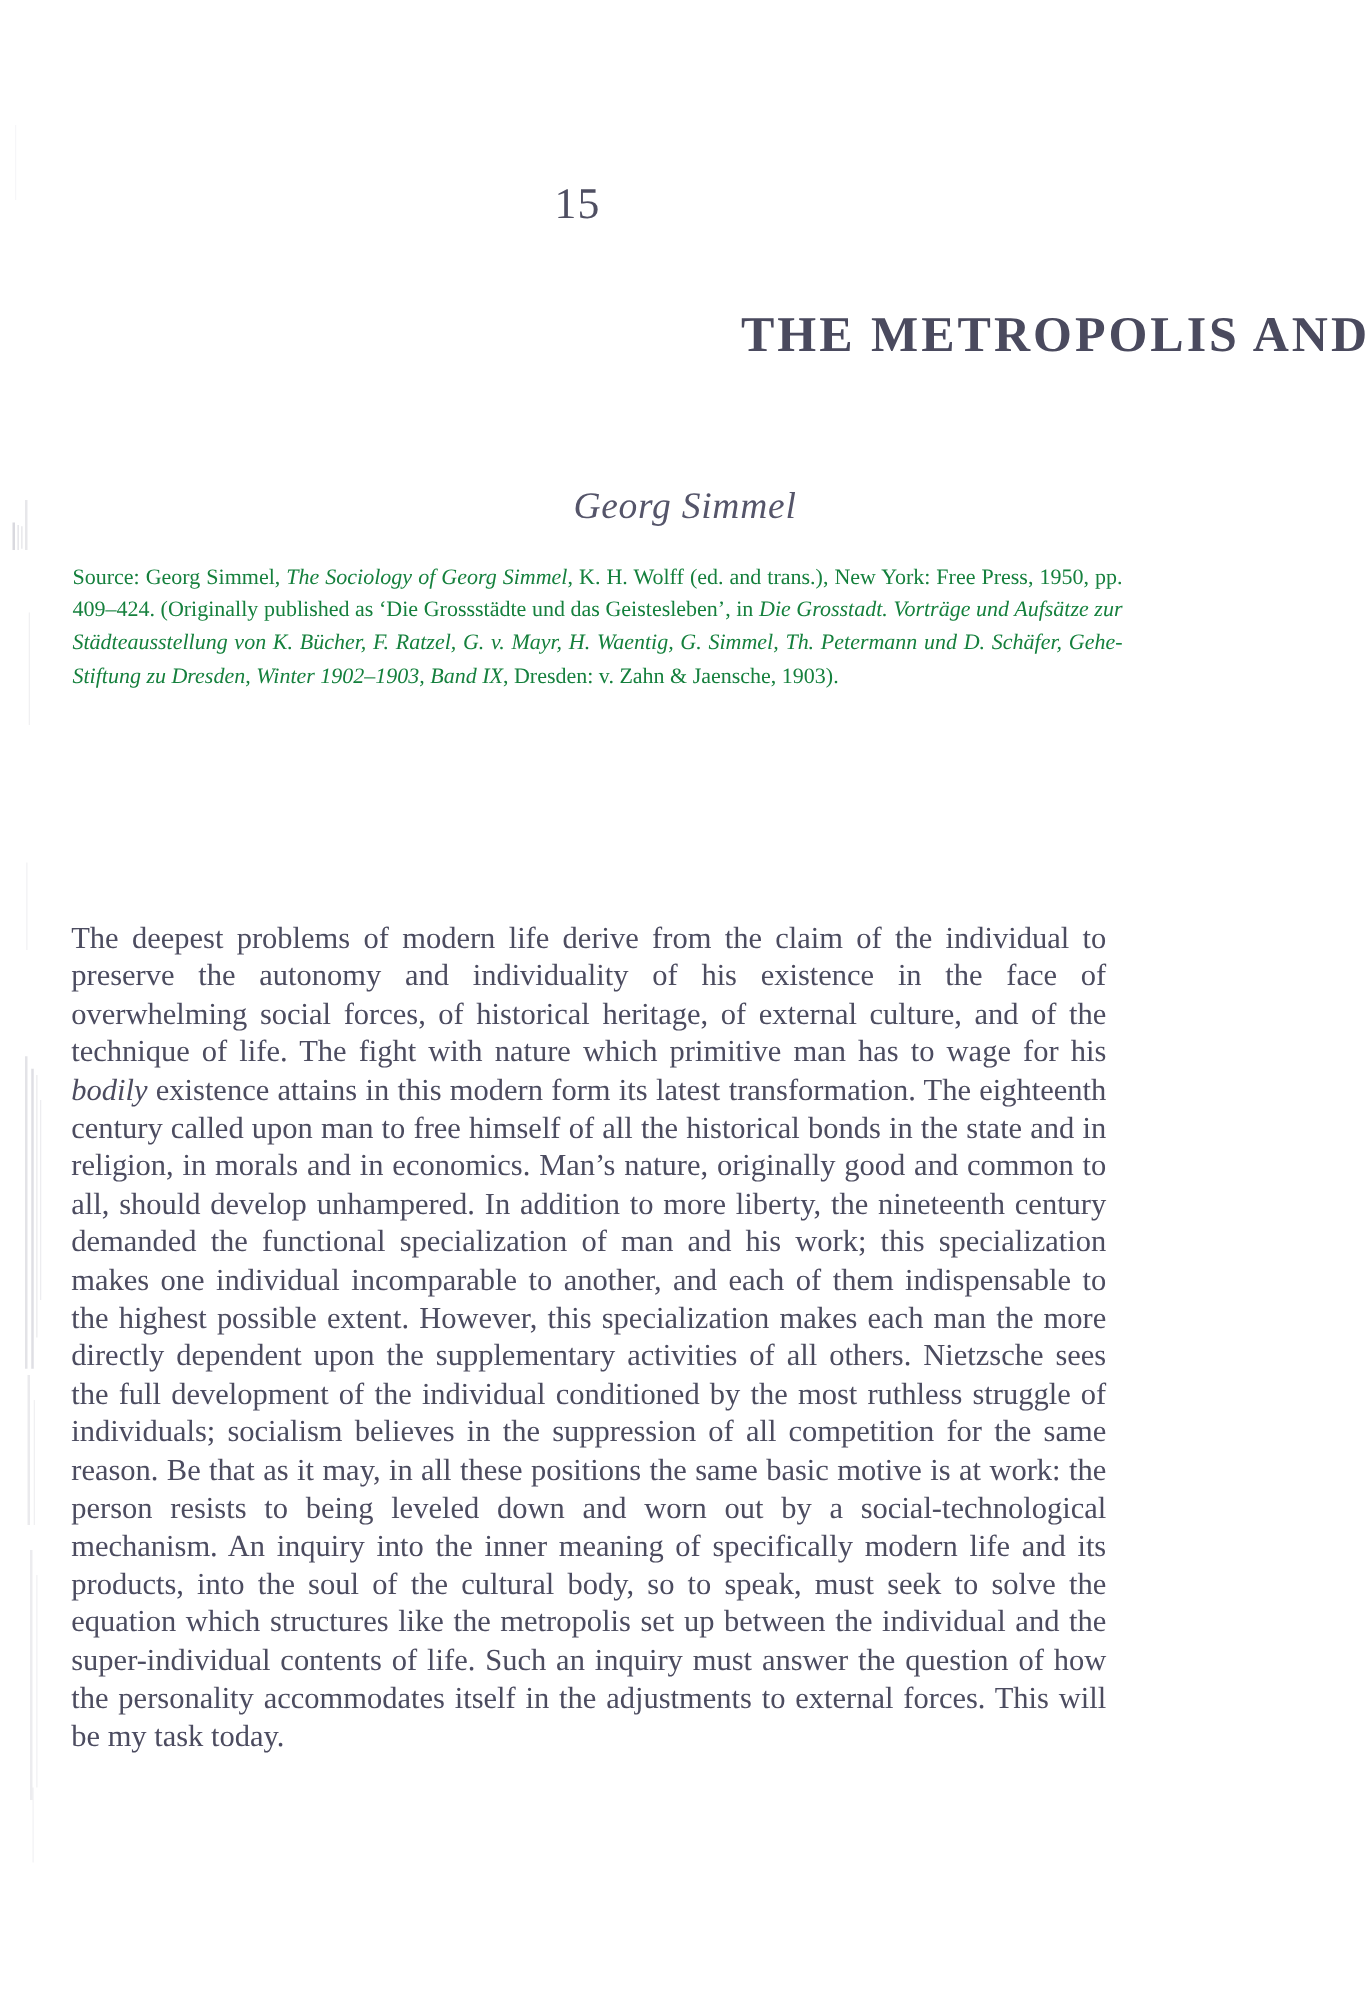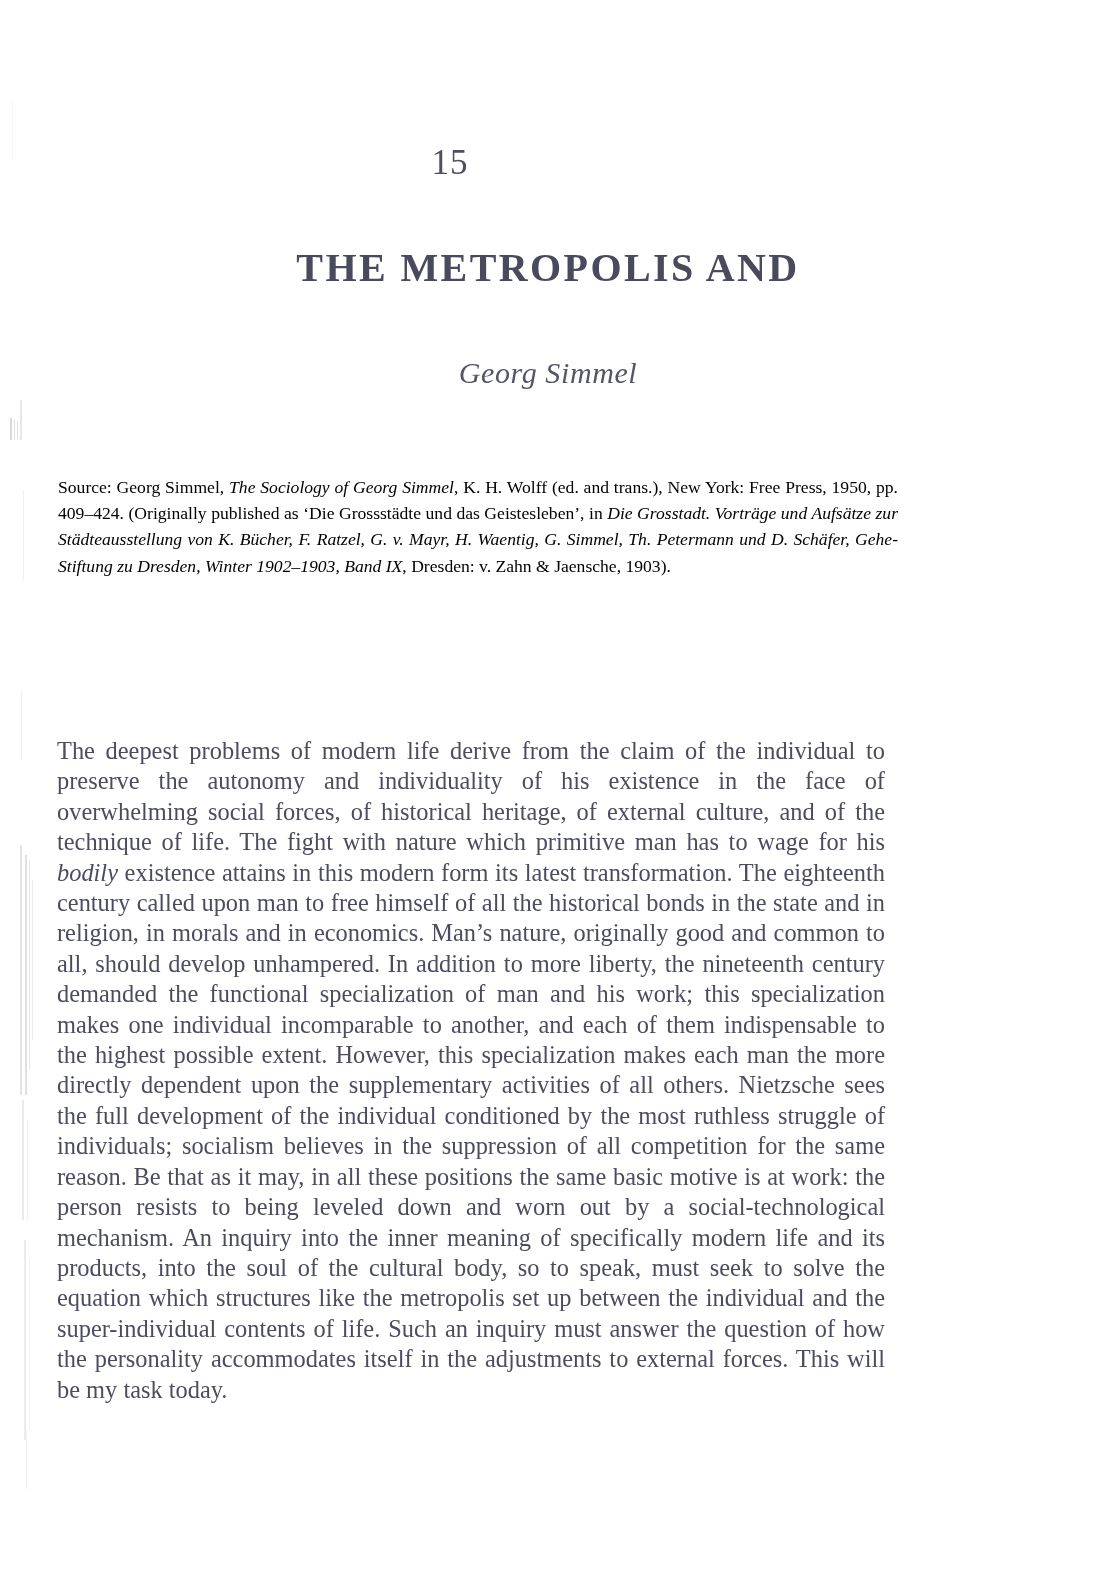--- a/index.html
+++ b/index.html
@@ -48,66 +48,66 @@
   .s12{ left: 27px; top: 1120px; width: 1px;   height: 100px; opacity:.22;}
   .s13{ left: 24px; top: 1240px; width: 1.5px; height: 200px; opacity:.28;}
   .s14{ left: 29px; top: 1260px; width: 1px;   height: 170px; opacity:.20;}
   .s15{ left: 26px; top: 1430px; width: 1px;   height: 60px;  opacity:.18;}
   .s16{ left: 12px; top: 100px;  width: 1px;   height: 60px;  opacity:.12;}
 
   
   .chapter-number {
     position: absolute;
     top: 143px;
-    left: 0;
+    left: 12px;
     width: 900px;
     text-align: center;
     font-size: 35px;
     letter-spacing: 1px;
     color: #4f4f62;
   }
 
   
   .chapter-title {
     position: absolute;
     top: 213px;
     left: 0;
     width: 1096px;
     text-align: center;
     font-size: 40px;
     line-height: 56px;
     letter-spacing: 2.4px;
     color: #4a4a5e;
   }
-  .chapter-title .line { display: block; }
+  .chapter-title .line { display: block; text-align: right; }
 
   
   .author {
     position: absolute;
-    top: 356px;
+    top: 388px;
     left: 0;
     width: 1096px;
     text-align: center;
     font-size: 30px;
     font-style: italic;
     letter-spacing: .6px;
     color: #55556a;
   }
 
   
   .source-note {
     position: absolute;
-    top: 474px;
+    top: 448px;
     left: 58px;
     width: 840px;
     font-size: 17.6px;
     line-height: 26.2px;
     text-align: justify;
     text-justify: inter-word;
-    color: #000000;
+    color: #15803d;
   }
   .source-note i { font-style: italic; }
 
   
   .body-text {
     position: absolute;
     top: 724px;
     left: 57px;
     width: 828px;
     font-size: 24.4px;

